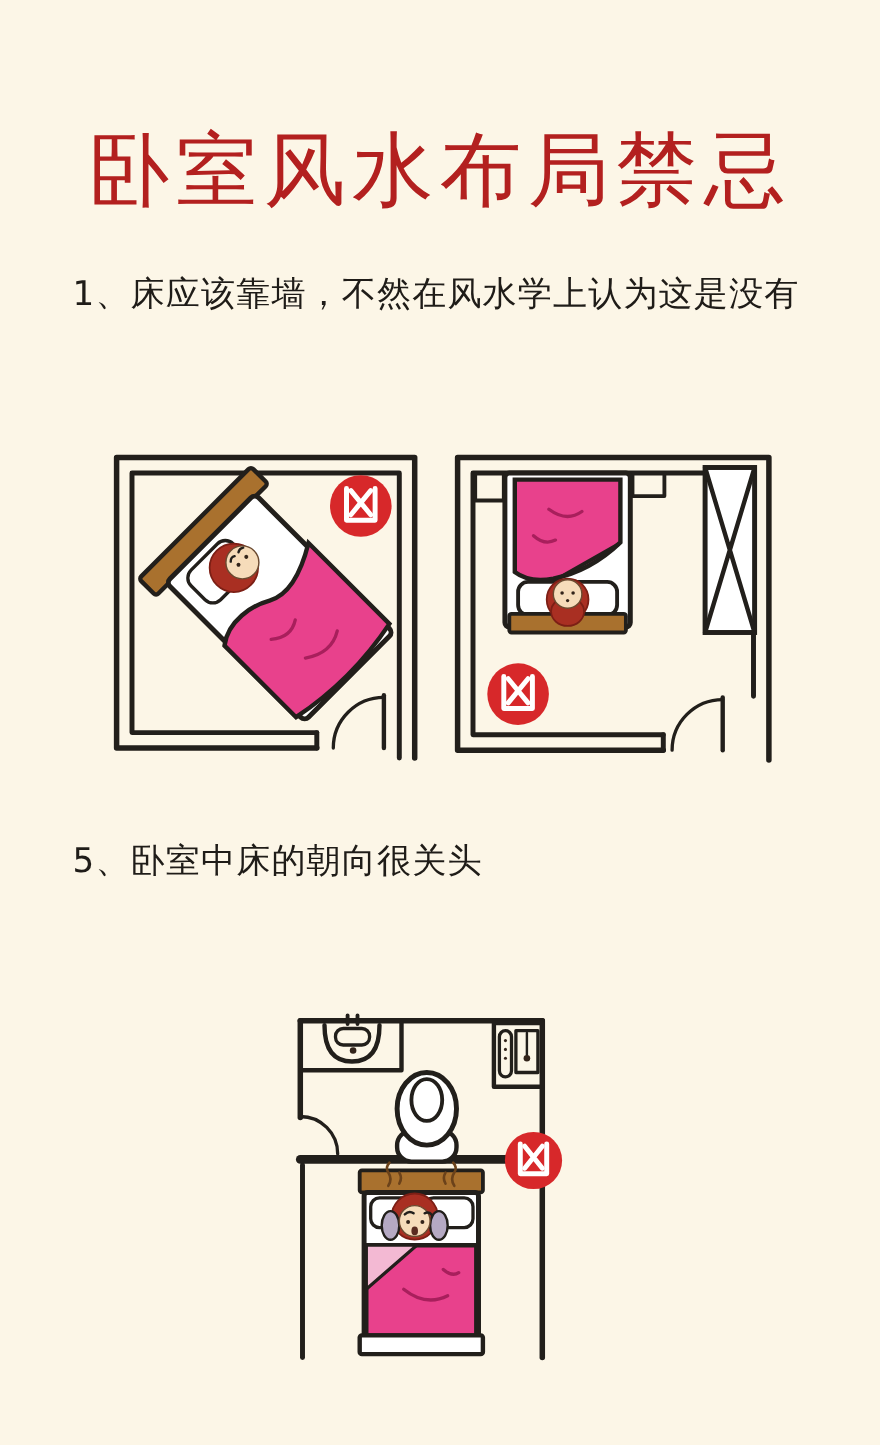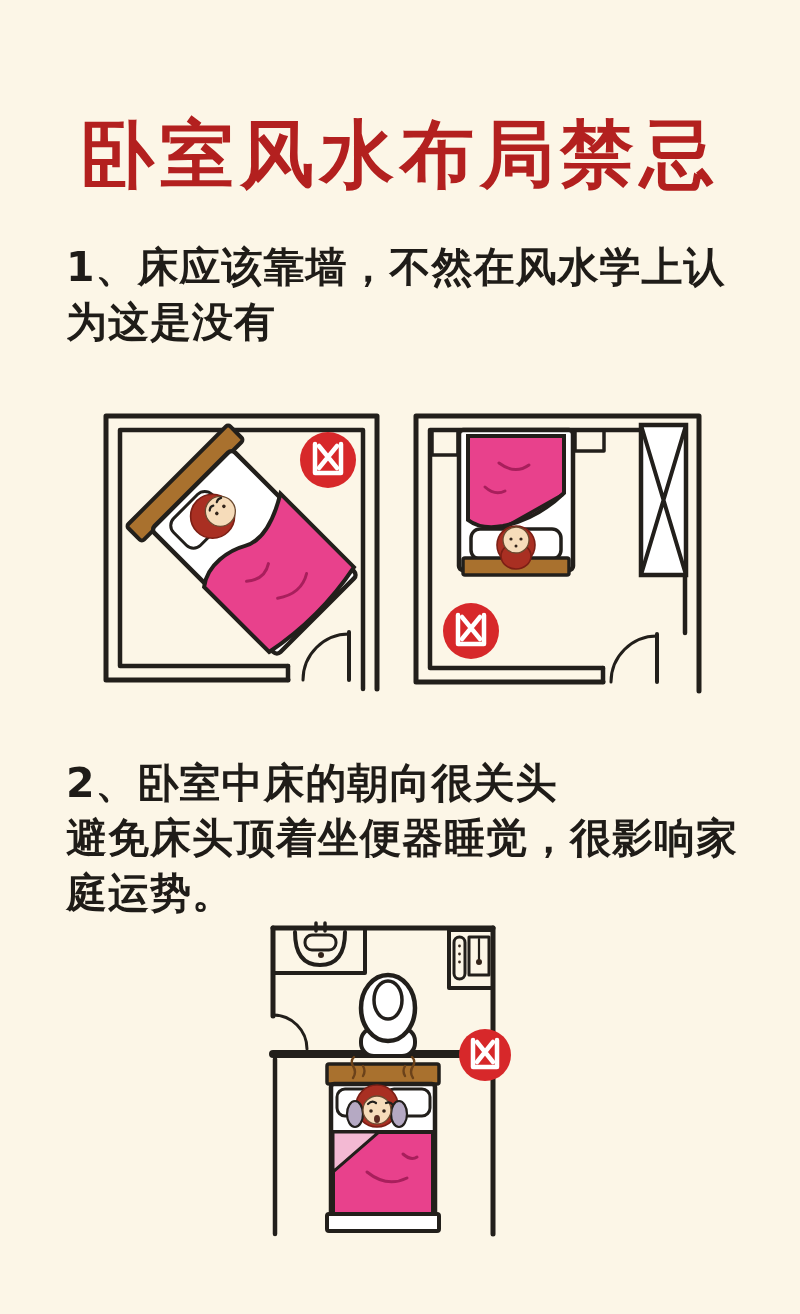--- a/index.html
+++ b/index.html
@@ -1,22 +1,22 @@
 <!DOCTYPE html>
 <html style="--background: #fcf6e7; --title_red: #b3201f; --text_black: #1f1c18; --line: #221f1b; --pink: #e8418c; --pink_light: #f3b9d3; --pink_deep: #a81f5c; --brown: #a9712e; --hair: #a92f22; --skin: #f6dcba; --sleeve: #b5a9c3; --badge_red: #d7282a;"><head>
 <meta charset="utf-8">
 <style>
   html,body{margin:0;padding:0}
   body{width:800px;height:1314px;background:var(--background,#fcf6e7);
        font-family:"DejaVu Sans","Liberation Sans",sans-serif}
   .poster{position:relative;width:800px;height:1314px;overflow:hidden;background:var(--background,#fcf6e7)}
   .title{position:absolute;top:56px;left:0;right:0;text-align:center;
-         font-family:"DejaVu Serif","Liberation Serif",serif;font-weight:700;
+         font-family:"DejaVu Serif","Liberation Serif",serif;font-weight:400;
          font-size:74px;letter-spacing:6px;color:var(--title_red,#b3201f)}
-  .rule{position:absolute;left:66px;right:40px;font-size:41px;font-weight:700;
+  .rule{position:absolute;left:66px;right:40px;font-size:31px;font-weight:400;
         color:var(--text_black,#1f1c18);line-height:55px;letter-spacing:1px}
   #rule1{top:240px}
   #rule2{top:756px}
   .d1{position:absolute;left:95px;top:403px}
   .d2{position:absolute;left:405px;top:403px}
   .d3{position:absolute;left:265px;top:918px}
   
   .s2{stroke:var(--line);stroke-width:2.2;fill:none;stroke-linecap:round;stroke-linejoin:round}
   .s3{stroke:var(--line);stroke-width:3;fill:none;stroke-linecap:round;stroke-linejoin:round}
   .s35{stroke:var(--line);stroke-width:3.5;fill:none;stroke-linecap:round;stroke-linejoin:round}
@@ -114,22 +114,21 @@
       </g>
     </g>
     <g transform="translate(66,228)">
       <circle class="badgec" r="28"></circle>
       <path class="bglyph" d="M-13,-16 V13 H13 V-16"></path>
       <path class="bglyph" d="M-9,-14 L9,8 M9,-14 L-9,8"></path>
     </g>
   </svg>
 
   <div class="rule" id="rule2">
-    <div>2、卧室中床的朝向很关头</div>
-    <div>避免床头顶着坐便器睡觉，很影响家庭运势。</div>
+    <div>5、卧室中床的朝向很关头</div>
   </div>
 
   <svg class="d3" width="250" height="322" viewBox="0 0 250 322">
     <g>
       <path class="s5" d="M8,10 H228"></path>
       <path class="s5" d="M8,10 V98"></path>
       <path class="s5" d="M228,10 V316"></path>
       <path class="s45" d="M10,141 V316"></path>
       <path class="s8" d="M8,136 H228"></path>
     </g>

